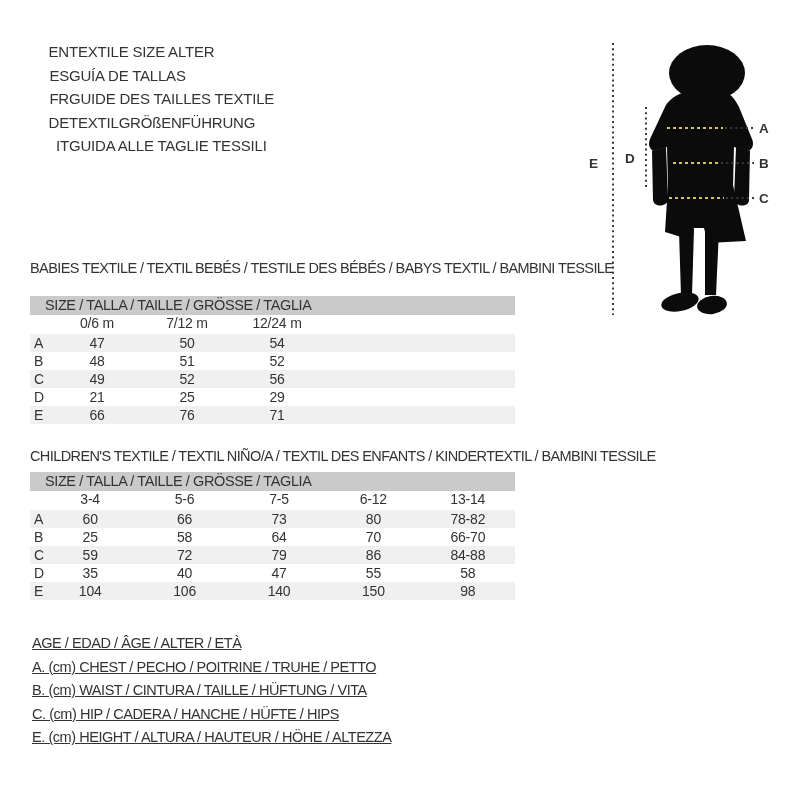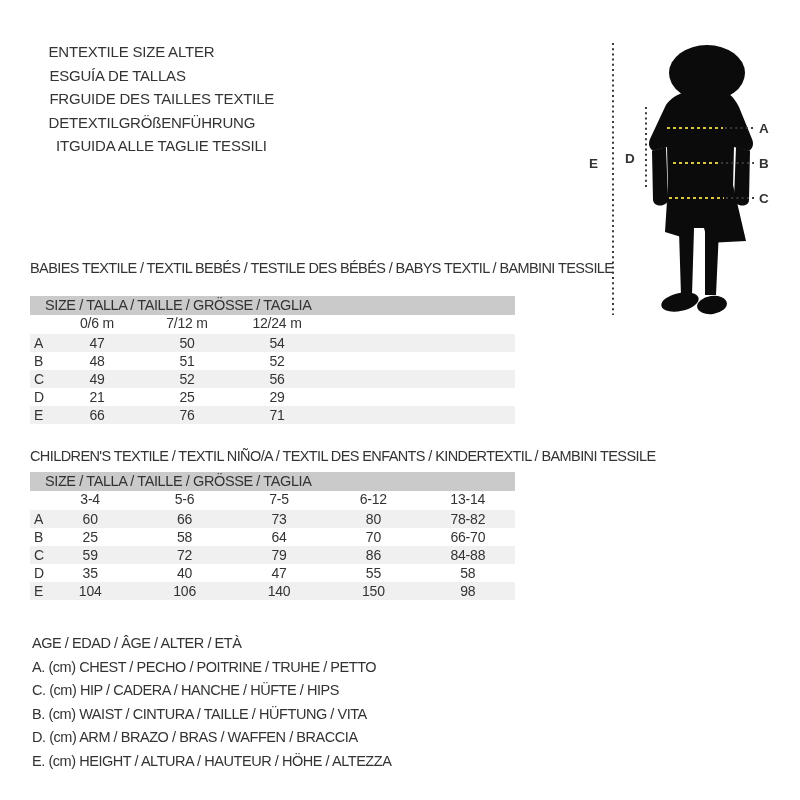--- a/index.html
+++ b/index.html
@@ -37,21 +37,21 @@
   .sizes-table.children { top:491px; }
   .t-row { display:flex; height:18px; line-height:18px; width:485px; }
   .t-row.head { height:19px; line-height:17px; }
   .t-row.alt { background:#f0f0f0; }
   .c0 { width:22px; padding-left:4px; text-align:left; }
   .children .c0 { width:13px; }
   .cell { width:90px; text-align:center; }
   .children .cell { width:95px; }
   
   .legend { position:absolute; left:32px; top:632px; }
-  .legend div { font-size:14.5px; line-height:23.6px; letter-spacing:-0.45px; white-space:nowrap; }
+  .legend div { font-size:14.5px; line-height:23.6px; letter-spacing:-0.45px; white-space:nowrap;text-decoration:underline; }
 </style>
 </head>
 <body>
 
 <div class="languages">
   <div class="lang-row">
     <span class="lang-code">EN</span>
     <span>TEXTILE SIZE ALTER</span>
   </div>
   <div class="lang-row">
@@ -215,17 +215,16 @@
     <span class="cell">106</span>
     <span class="cell">140</span>
     <span class="cell">150</span>
     <span class="cell">98</span>
   </div>
 </div>
 
 <div class="legend">
   <div>AGE / EDAD / ÂGE / ALTER / ETÀ</div>
   <div>A. (cm) CHEST / PECHO / POITRINE / TRUHE / PETTO</div>
+  <div>B. (cm) WAIST / CINTURA / TAILLE / HÜFTUNG / VITA</div>
   <div>C. (cm) HIP / CADERA / HANCHE / HÜFTE / HIPS</div>
-  <div>B. (cm) WAIST / CINTURA / TAILLE / HÜFTUNG / VITA</div>
-  <div>D. (cm) ARM / BRAZO / BRAS / WAFFEN / BRACCIA</div>
   <div>E. (cm) HEIGHT / ALTURA / HAUTEUR / HÖHE / ALTEZZA</div>
 </div>
 
 </body></html>

